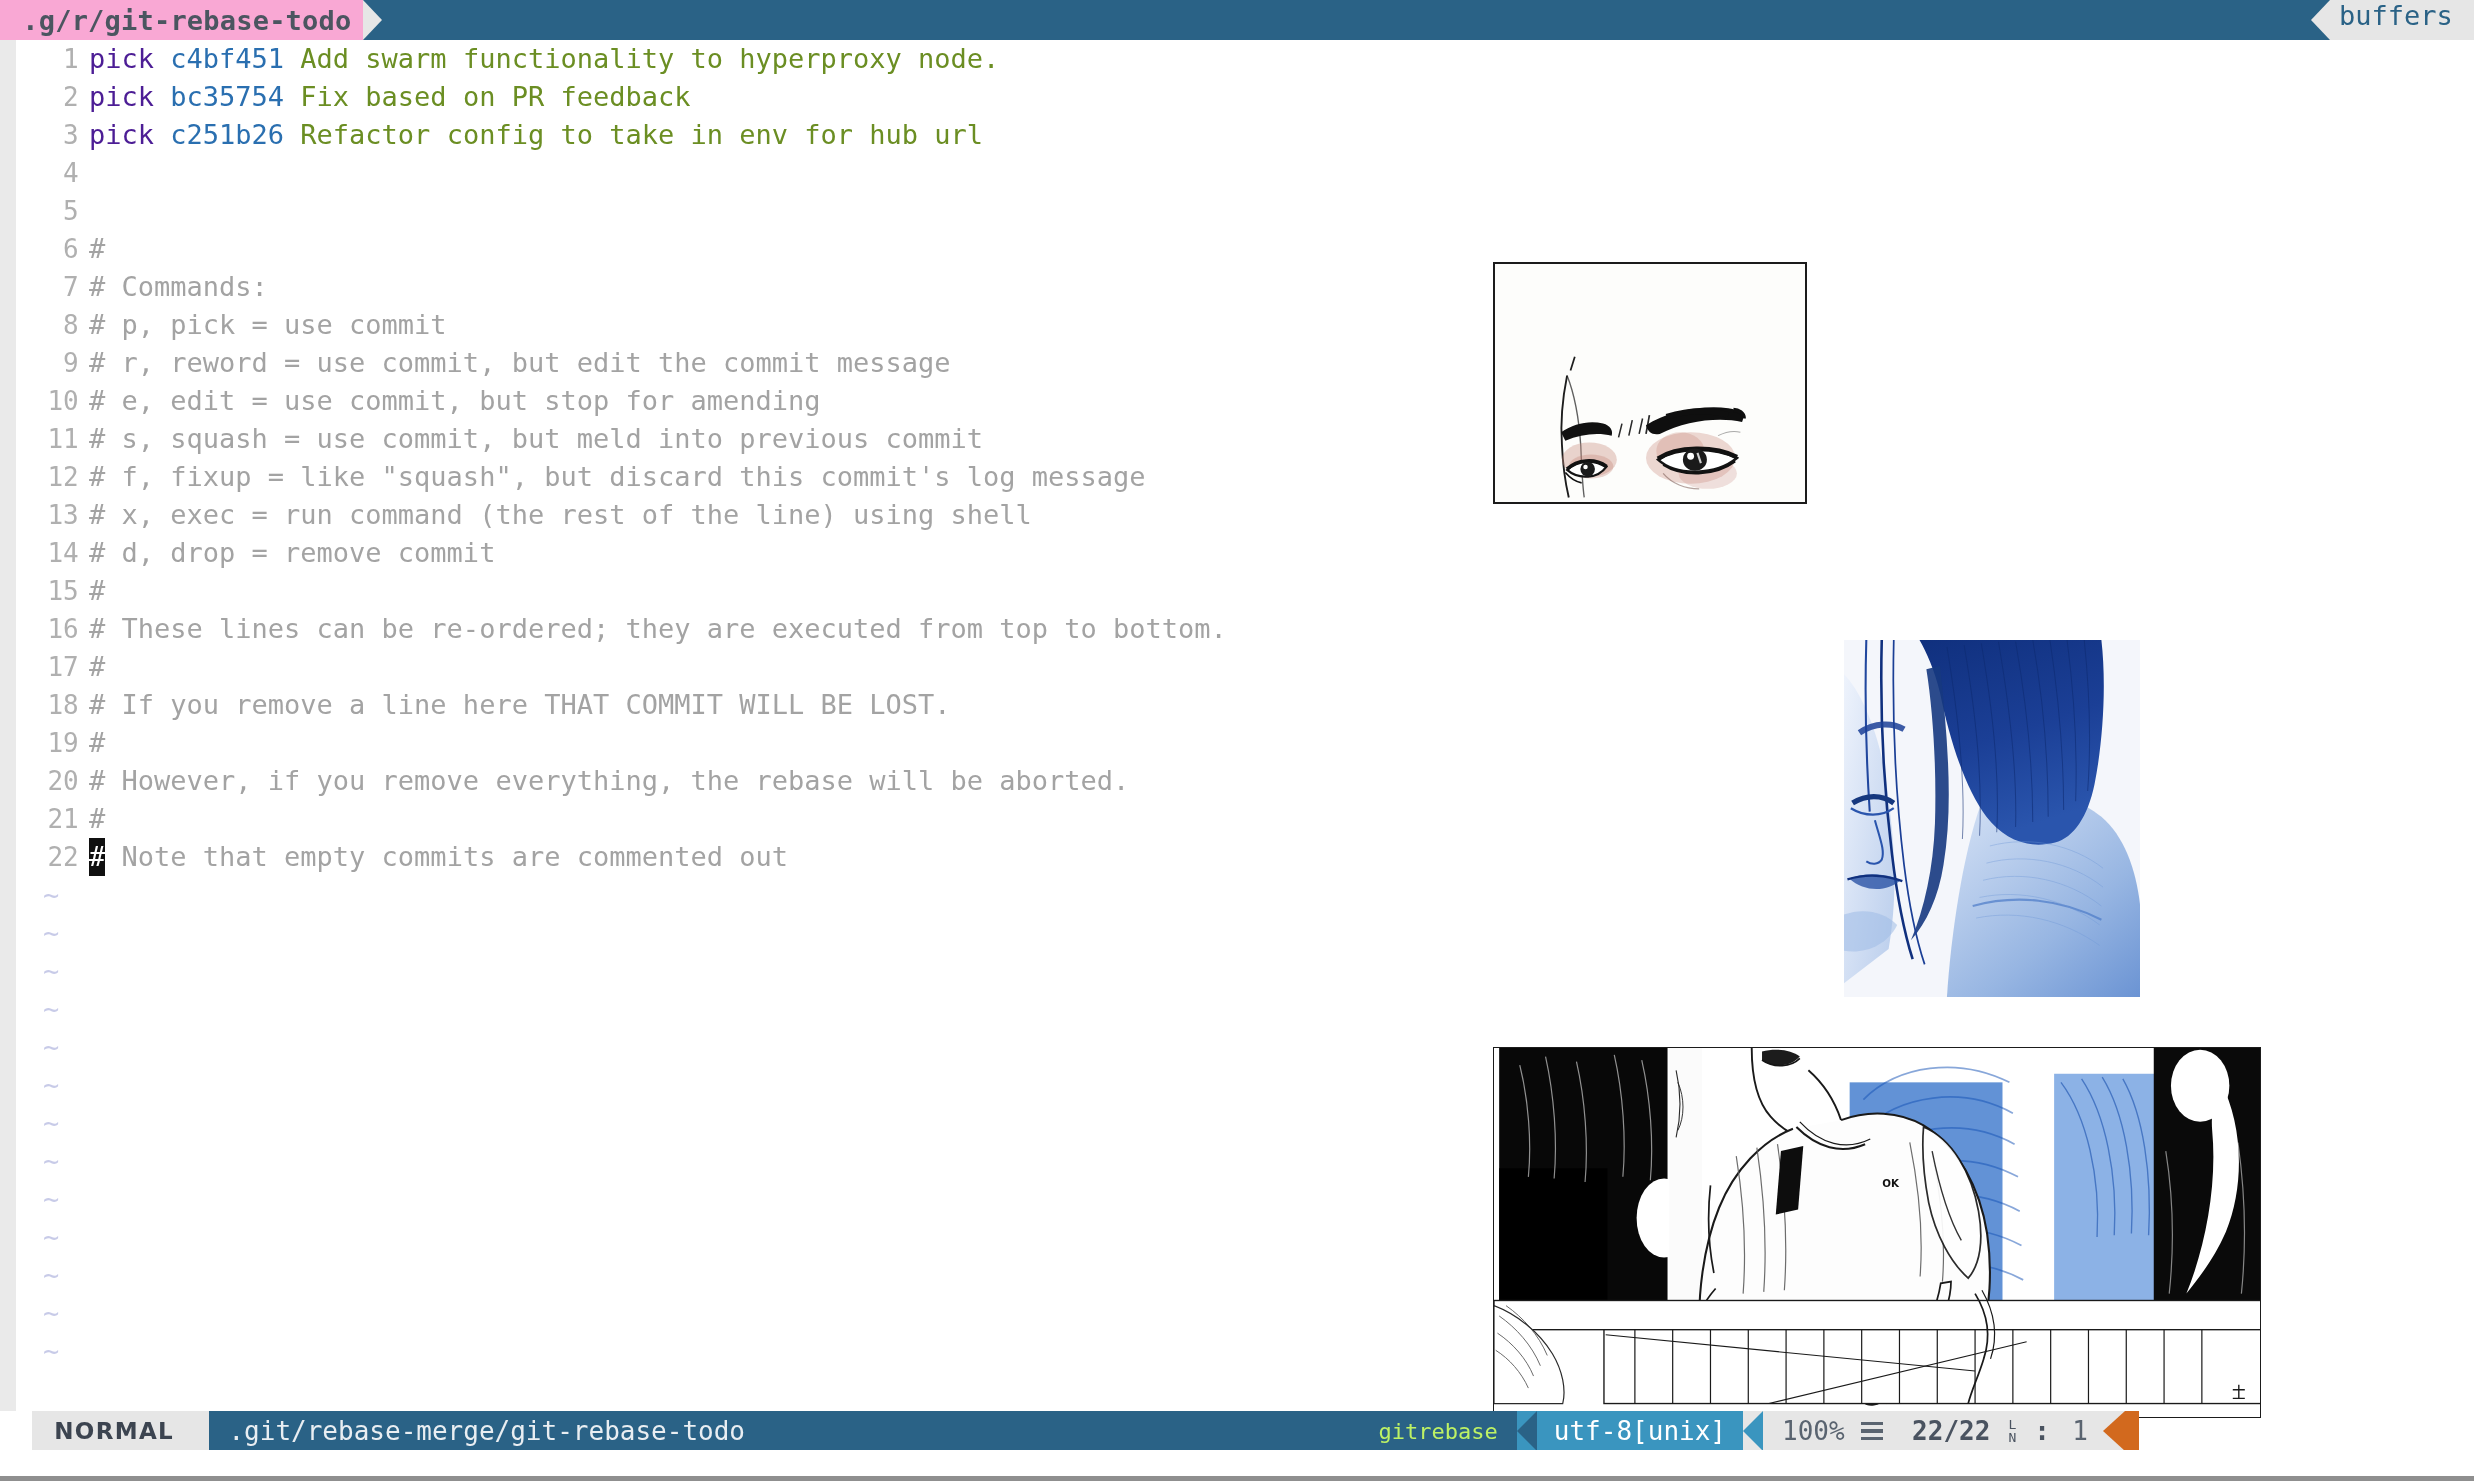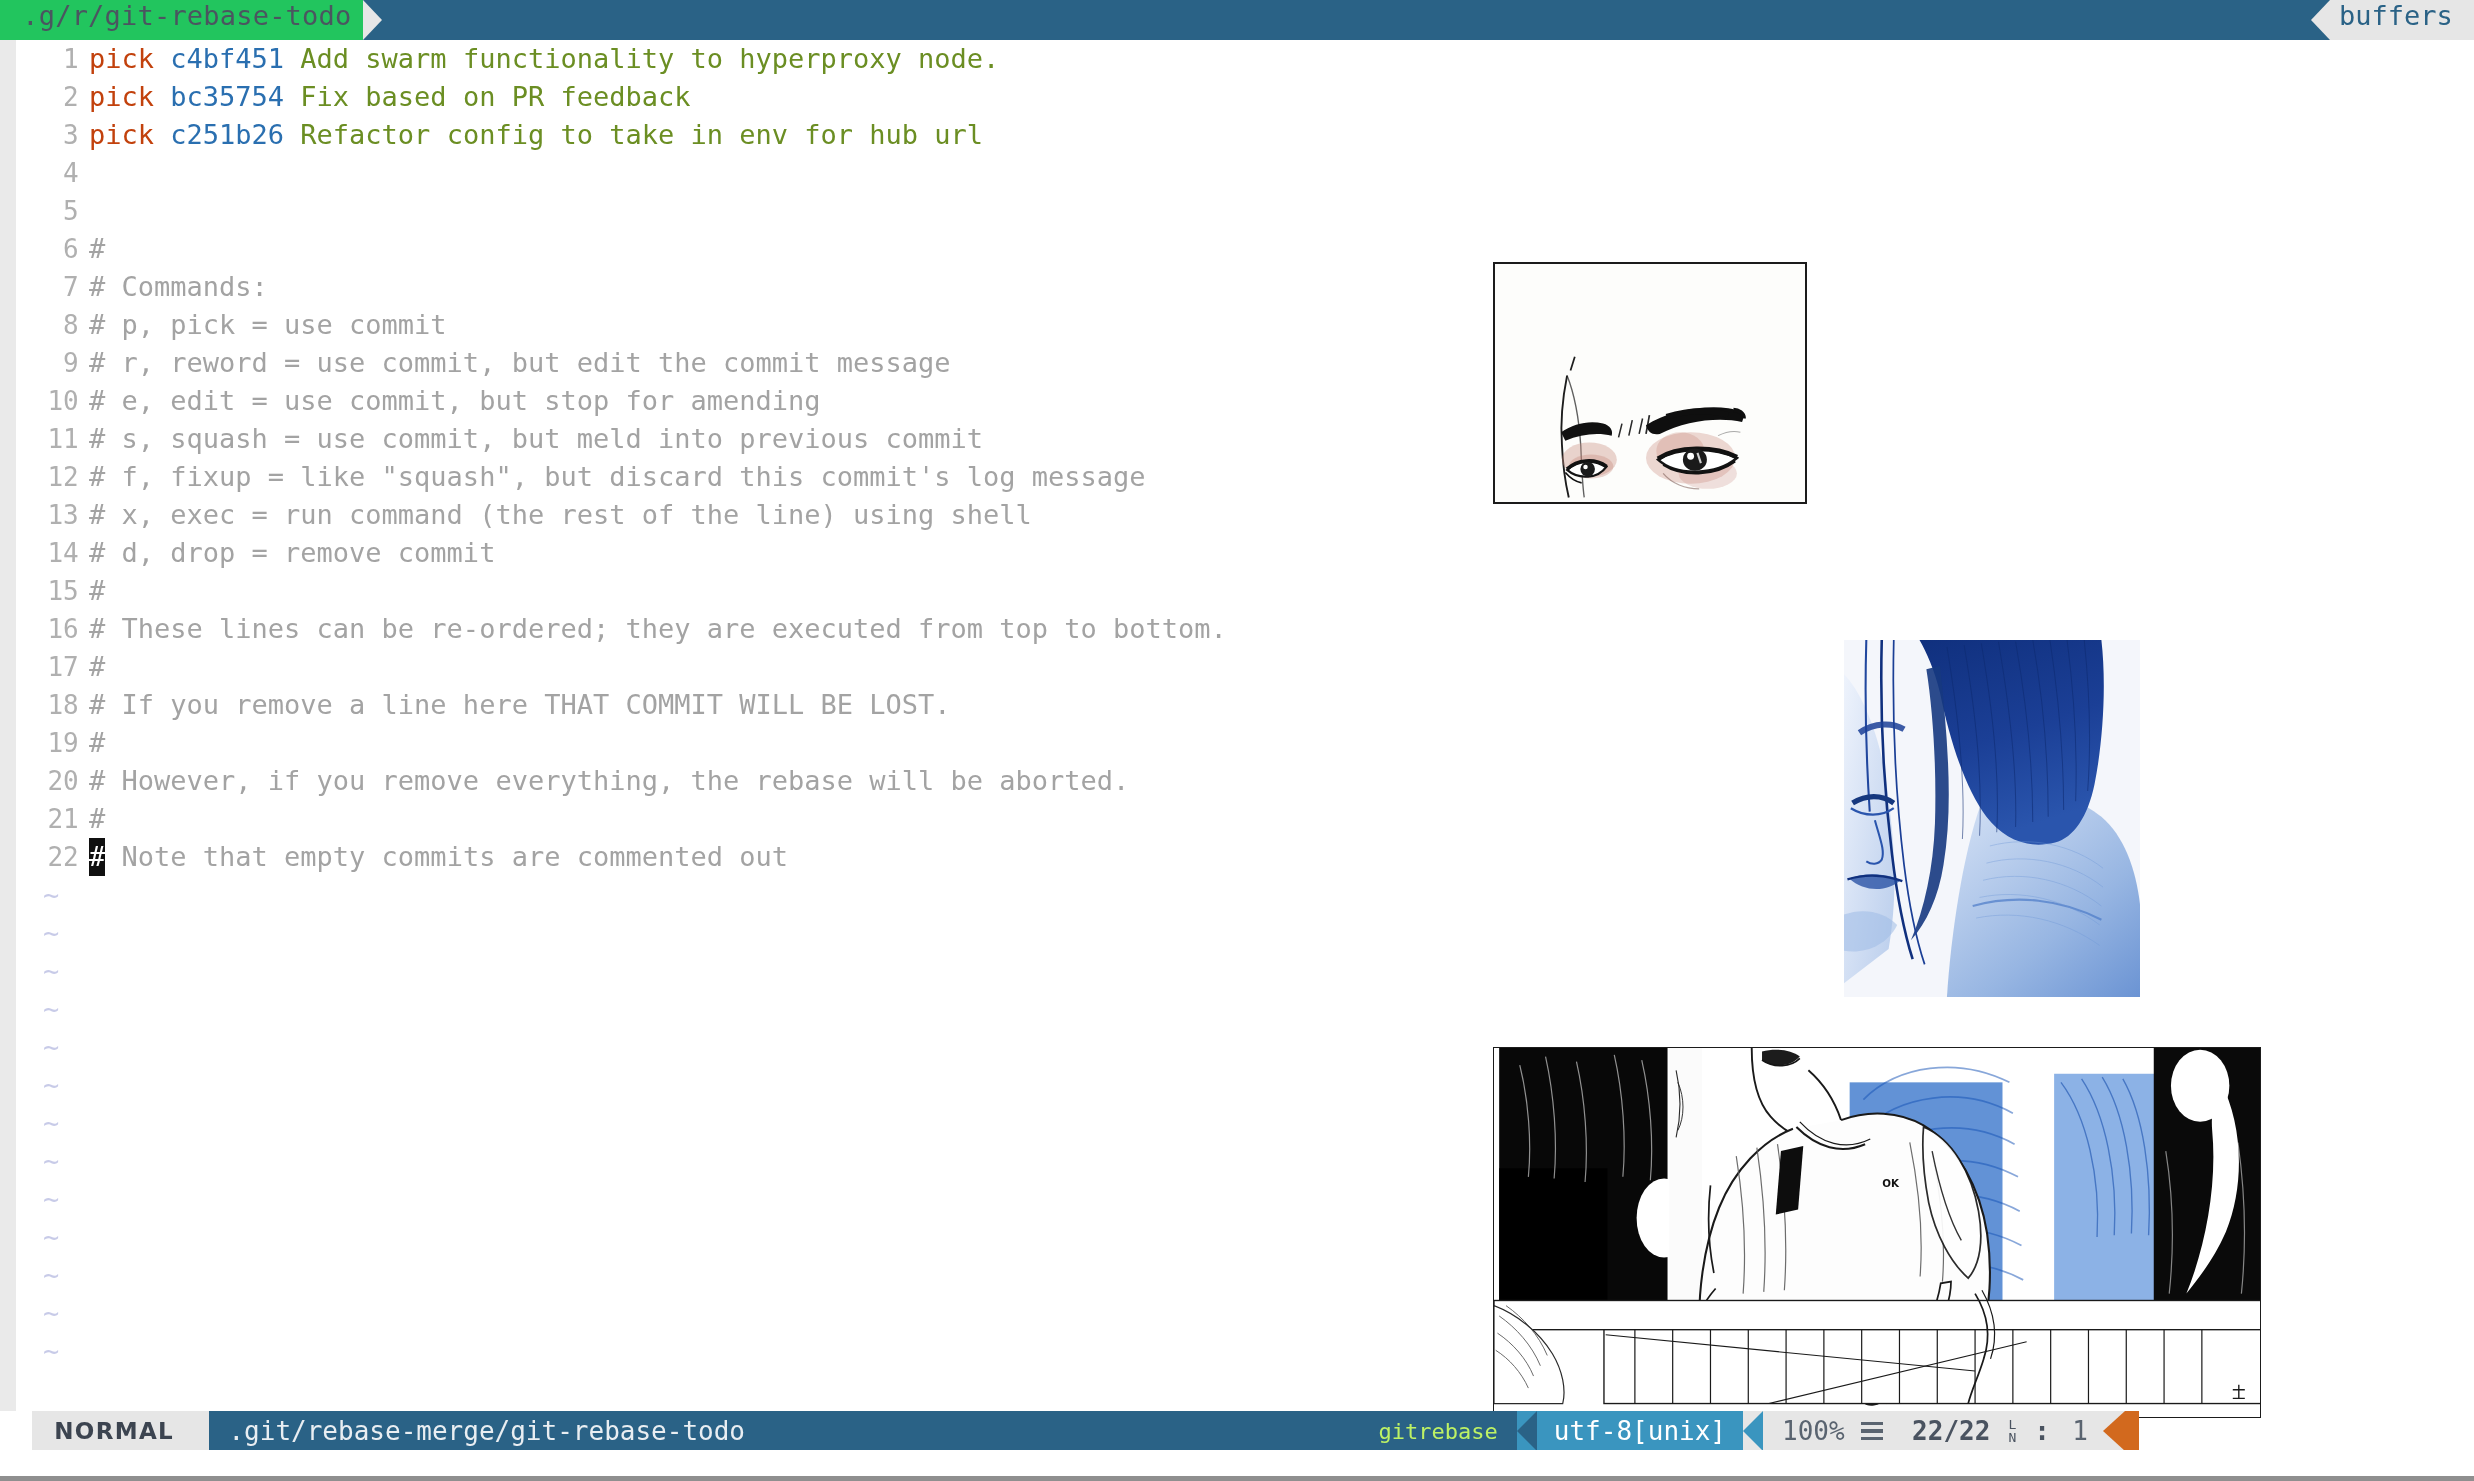--- a/index.html
+++ b/index.html
@@ -11,25 +11,26 @@
   }
   #app { position: relative; width: 2475px; height: 1481px; background: #ffffff; }
 
   
   .tabline {
     position: absolute; top: 0; left: 0; width: 2475px; height: 40px;
     background: #2a6286;
     display: flex; align-items: stretch;
   }
   .tab-active {
-    background: #22c55e; color: #4b5560;
-    display: flex; align-items: flex-start;
+    background: #f9a8d4; color: #4b5560;
+    display: flex; align-items: center;
     padding: 0 12px 0 22.3px;
     font-size: 27px; letter-spacing: 0.2px;
     white-space: nowrap;
+    font-weight: bold;
   }
   .tab-sep-right {
     width: 0; height: 0;
     border-top: 20px solid transparent;
     border-bottom: 20px solid transparent;
     border-left: 19px solid #e6e6e6;
   }
   .tabline-spacer { flex: 1 1 auto; }
   .tab-sep-left {
     width: 0; height: 0;
@@ -67,21 +68,21 @@
   .lnum {
     display: inline-block;
     width: 89px;
     min-width: 89px;
     text-align: right;
     padding-right: 10.3px;
     color: #b0b0b0;
     font-size: 26px;
   }
   .ltext { white-space: pre; display: inline-block; }
-  .tok-pick   { color: #c2410c; }
+  .tok-pick   { color: #4c1d95; }
   .tok-hash   { color: #2a6fb0; }
   .tok-msg    { color: #6b8e23; }
   .tok-cmt    { color: #a3a3a3; }
   .cursor {
     background: #101010; color: #ffffff;
     display: inline-block;
     padding: 0; margin: 0;
   }
   .tilde-line {
     height: 38px; line-height: 38px;

